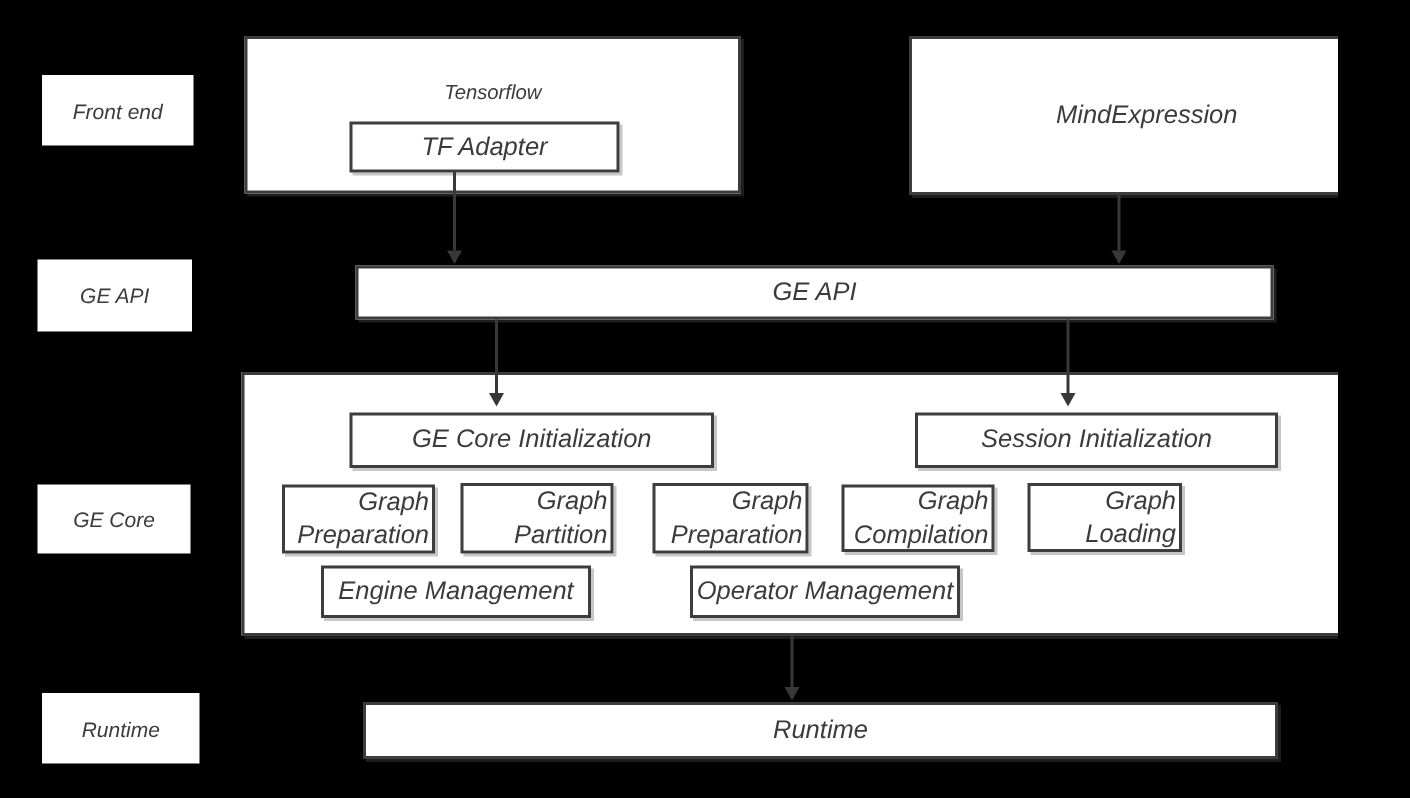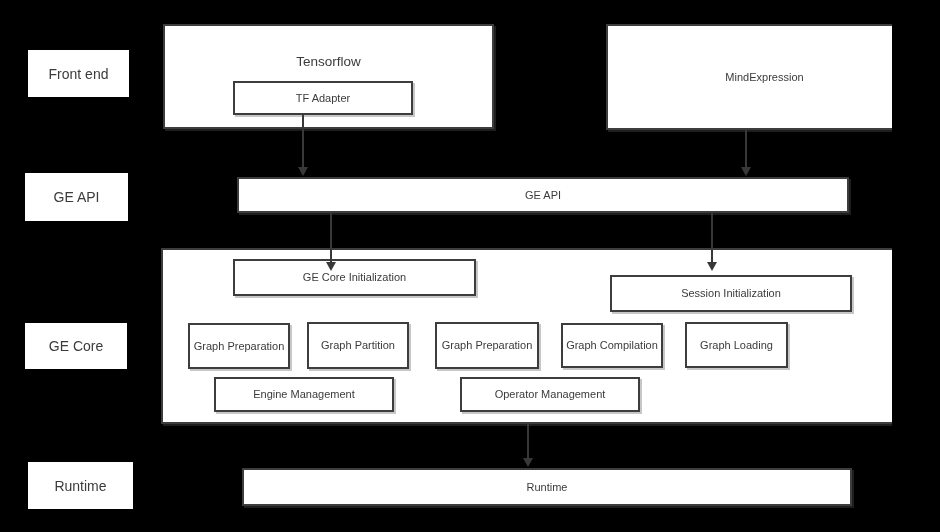--- a/index.html
+++ b/index.html
@@ -13,20 +13,21 @@
   html,body{background:var(--background);}
   body{
     font-family:"Liberation Sans","DejaVu Sans",sans-serif;
     color:var(--text);
   }
   .canvas{
     position:relative;
     width:892px;height:532px;
     background:var(--background);
     overflow:hidden;
+    font-style:italic;
   }
   .row-label{
     position:absolute;
     background:var(--box-fill);
     color:var(--text);
     display:flex;align-items:center;justify-content:center;
     font-size:14px;
   }
   .box{
     position:absolute;
@@ -36,21 +37,21 @@
   .outer{
     box-shadow:2px 2px 0 rgba(120,120,120,0.25);
     margin-left:19px;
   }
   .inner{
     box-shadow:2px 2px 0 rgba(0,0,0,0.22);
   }
   .center{
     display:flex;align-items:center;justify-content:center;
     text-align:right;
-    font-size:11px;
+    font-size:17px;
     line-height:1.3;
     padding:2px;
   }
   .box-title{
     position:absolute;
     top:28px;left:0;width:100%;
     text-align:center;
     font-size:13.5px;
   }
   .arrow{
@@ -84,21 +85,21 @@
     <div class="box-title">Tensorflow</div>
     <div class="box inner center" style="left:68px;top:55px;width:180px;height:34px">TF Adapter</div>
   </div>
 
   <div class="box outer center" style="left:587px;top:24px;width:317px;height:106px">MindExpression</div>
 
   <div class="box outer center" style="left:218px;top:177px;width:612px;height:36px">GE API</div>
 
   <div class="box outer" style="left:142px;top:248px;width:775px;height:176px">
 
-    <div class="box inner center" style="left:70px;top:9px;width:243px;height:37px">GE Core Initialization</div>
+    <div class="box inner center" style="left:70px;top:25px;width:243px;height:37px">GE Core Initialization</div>
     <div class="box inner center" style="left:447px;top:25px;width:242px;height:37px">Session Initialization</div>
 
     <div class="box inner center" style="left:25px;top:73px;width:102px;height:46px">Graph Preparation</div>
     <div class="box inner center" style="left:144px;top:72px;width:102px;height:47px">Graph Partition</div>
     <div class="box inner center" style="left:272px;top:72px;width:104px;height:47px">Graph Preparation</div>
     <div class="box inner center" style="left:398px;top:73px;width:102px;height:45px">Graph Compilation</div>
     <div class="box inner center" style="left:522px;top:72px;width:103px;height:46px">Graph Loading</div>
 
     <div class="box inner center" style="left:51px;top:127px;width:180px;height:35px">Engine Management</div>
     <div class="box inner center" style="left:297px;top:127px;width:180px;height:35px">Operator Management</div>

